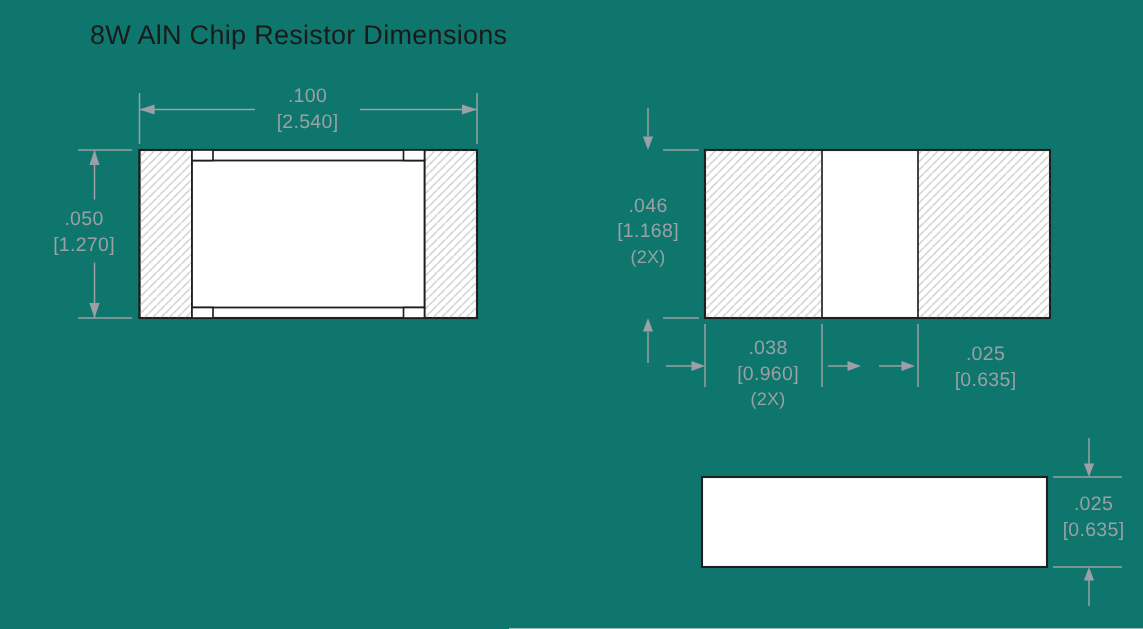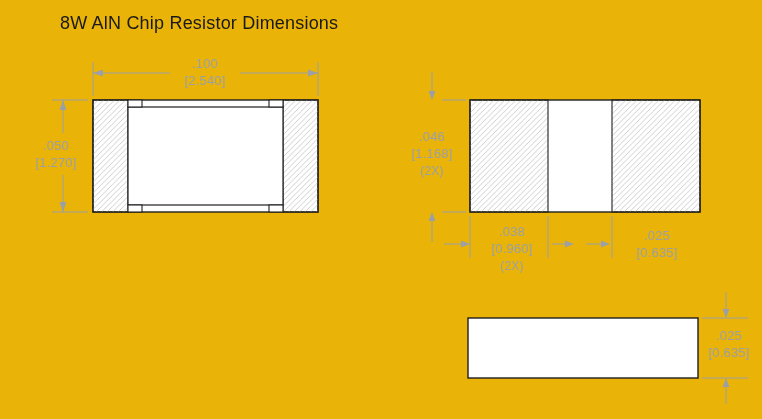--- a/index.html
+++ b/index.html
@@ -1,16 +1,16 @@
 <!DOCTYPE html>
 <html><head>
 <meta charset="utf-8">
 <style>
   html,body{margin:0;padding:0;background:#ffffff;}
-  .canvas{position:relative;width:762px;height:419px;background:#eab308;overflow:hidden;
+  .canvas{position:relative;width:762px;height:419px;background:#0f766e;overflow:hidden;
           font-family:"Liberation Sans",sans-serif;}
   svg{display:block;}
   text{font-family:"Liberation Sans",sans-serif;}
   .title-text{font-size:18px;font-weight:500;letter-spacing:.2px;}
   .dim-text{font-size:13px;letter-spacing:.2px;}
   .dim-text-small{font-size:12px;letter-spacing:.2px;}
   .obj-lines{fill:none;}
   .dim-lines{fill:none;stroke-width:1;}
 </style>
 </head>

